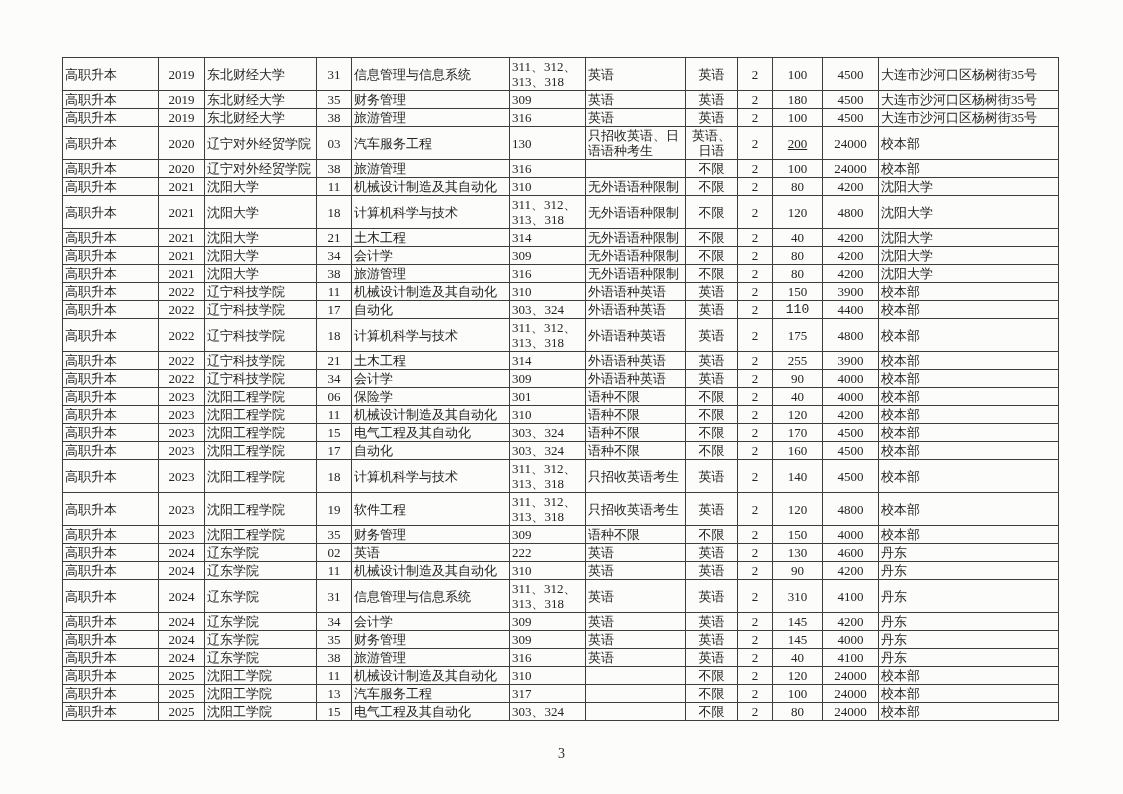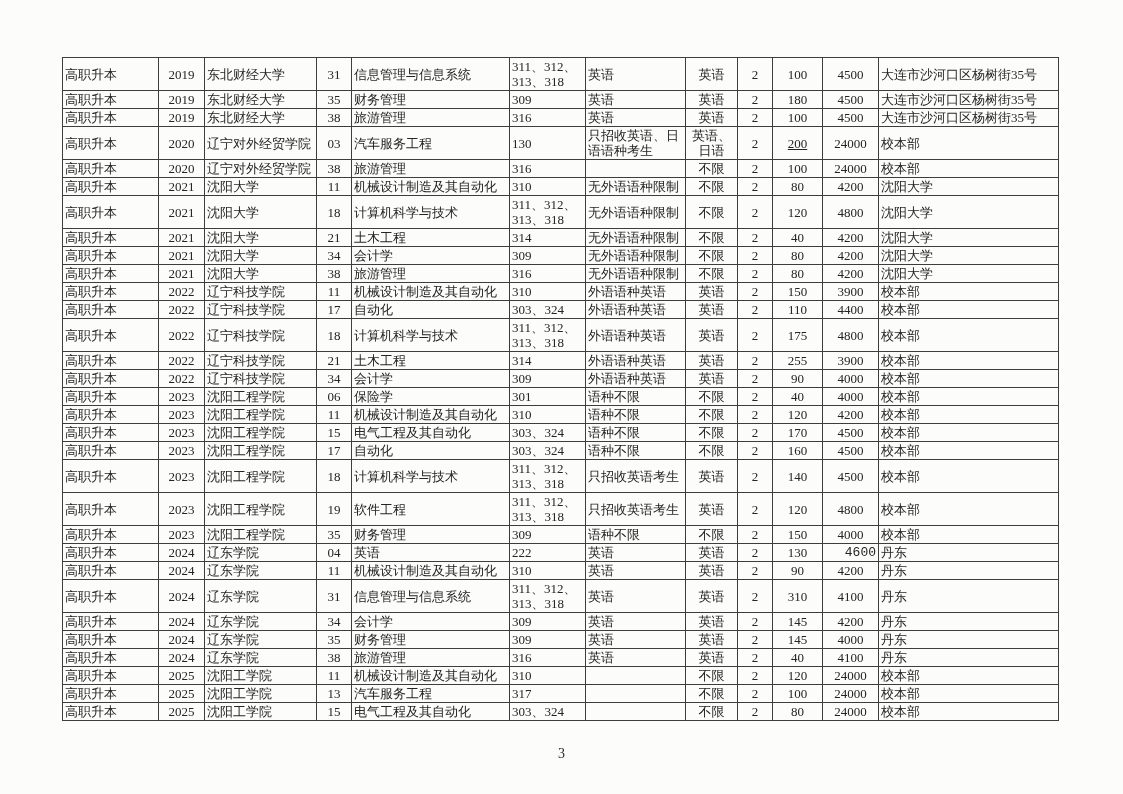--- a/index.html
+++ b/index.html
@@ -217,21 +217,21 @@
         <tr>
           <td style="text-align: left;">高职升本</td>
           <td style="text-align: center;">2022</td>
           <td style="text-align: left;">辽宁科技学院</td>
           <td style="text-align: center;">17</td>
           <td style="text-align: left;">自动化</td>
           <td style="text-align: left;">303、324</td>
           <td style="text-align: left;">外语语种英语</td>
           <td style="text-align: center;">英语</td>
           <td style="text-align: center;">2</td>
-          <td style="text-align: center;">110</td>
+          <td style="text-align: center; font-family: Liberation Mono, monospace;">110</td>
           <td style="text-align: center;">4400</td>
           <td style="text-align: left;">校本部</td>
         </tr>
         <tr>
           <td style="text-align: left;">高职升本</td>
           <td style="text-align: center;">2022</td>
           <td style="text-align: left;">辽宁科技学院</td>
           <td style="text-align: center;">18</td>
           <td style="text-align: left;">计算机科学与技术</td>
           <td style="text-align: left;">311、312、313、318</td>
@@ -365,28 +365,28 @@
           <td style="text-align: center;">不限</td>
           <td style="text-align: center;">2</td>
           <td style="text-align: center;">150</td>
           <td style="text-align: center;">4000</td>
           <td style="text-align: left;">校本部</td>
         </tr>
         <tr>
           <td style="text-align: left;">高职升本</td>
           <td style="text-align: center;">2024</td>
           <td style="text-align: left;">辽东学院</td>
-          <td style="text-align: center;">04</td>
+          <td style="text-align: center;">02</td>
           <td style="text-align: left;">英语</td>
           <td style="text-align: left;">222</td>
           <td style="text-align: left;">英语</td>
           <td style="text-align: center;">英语</td>
           <td style="text-align: center;">2</td>
           <td style="text-align: center;">130</td>
-          <td style="text-align: right; font-family: Liberation Mono, monospace;">4600</td>
+          <td style="text-align: center;">4600</td>
           <td style="text-align: left;">丹东</td>
         </tr>
         <tr>
           <td style="text-align: left;">高职升本</td>
           <td style="text-align: center;">2024</td>
           <td style="text-align: left;">辽东学院</td>
           <td style="text-align: center;">11</td>
           <td style="text-align: left;">机械设计制造及其自动化</td>
           <td style="text-align: left;">310</td>
           <td style="text-align: left;">英语</td>

